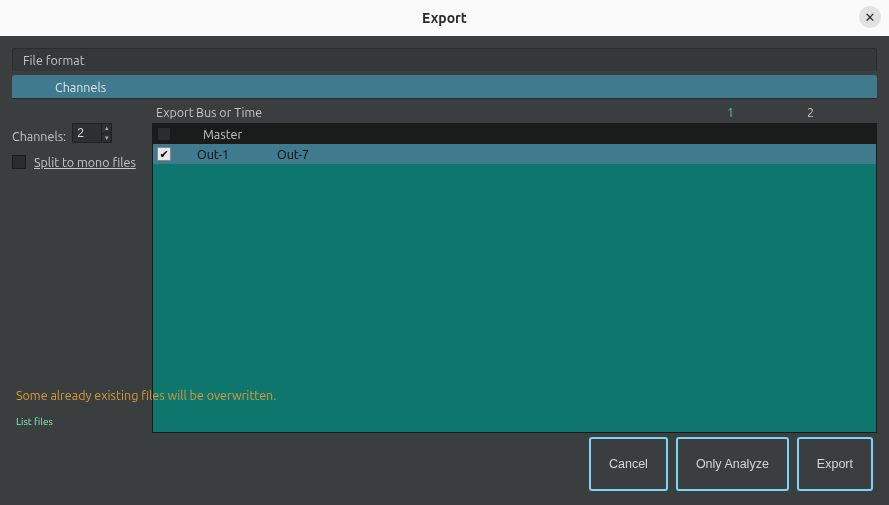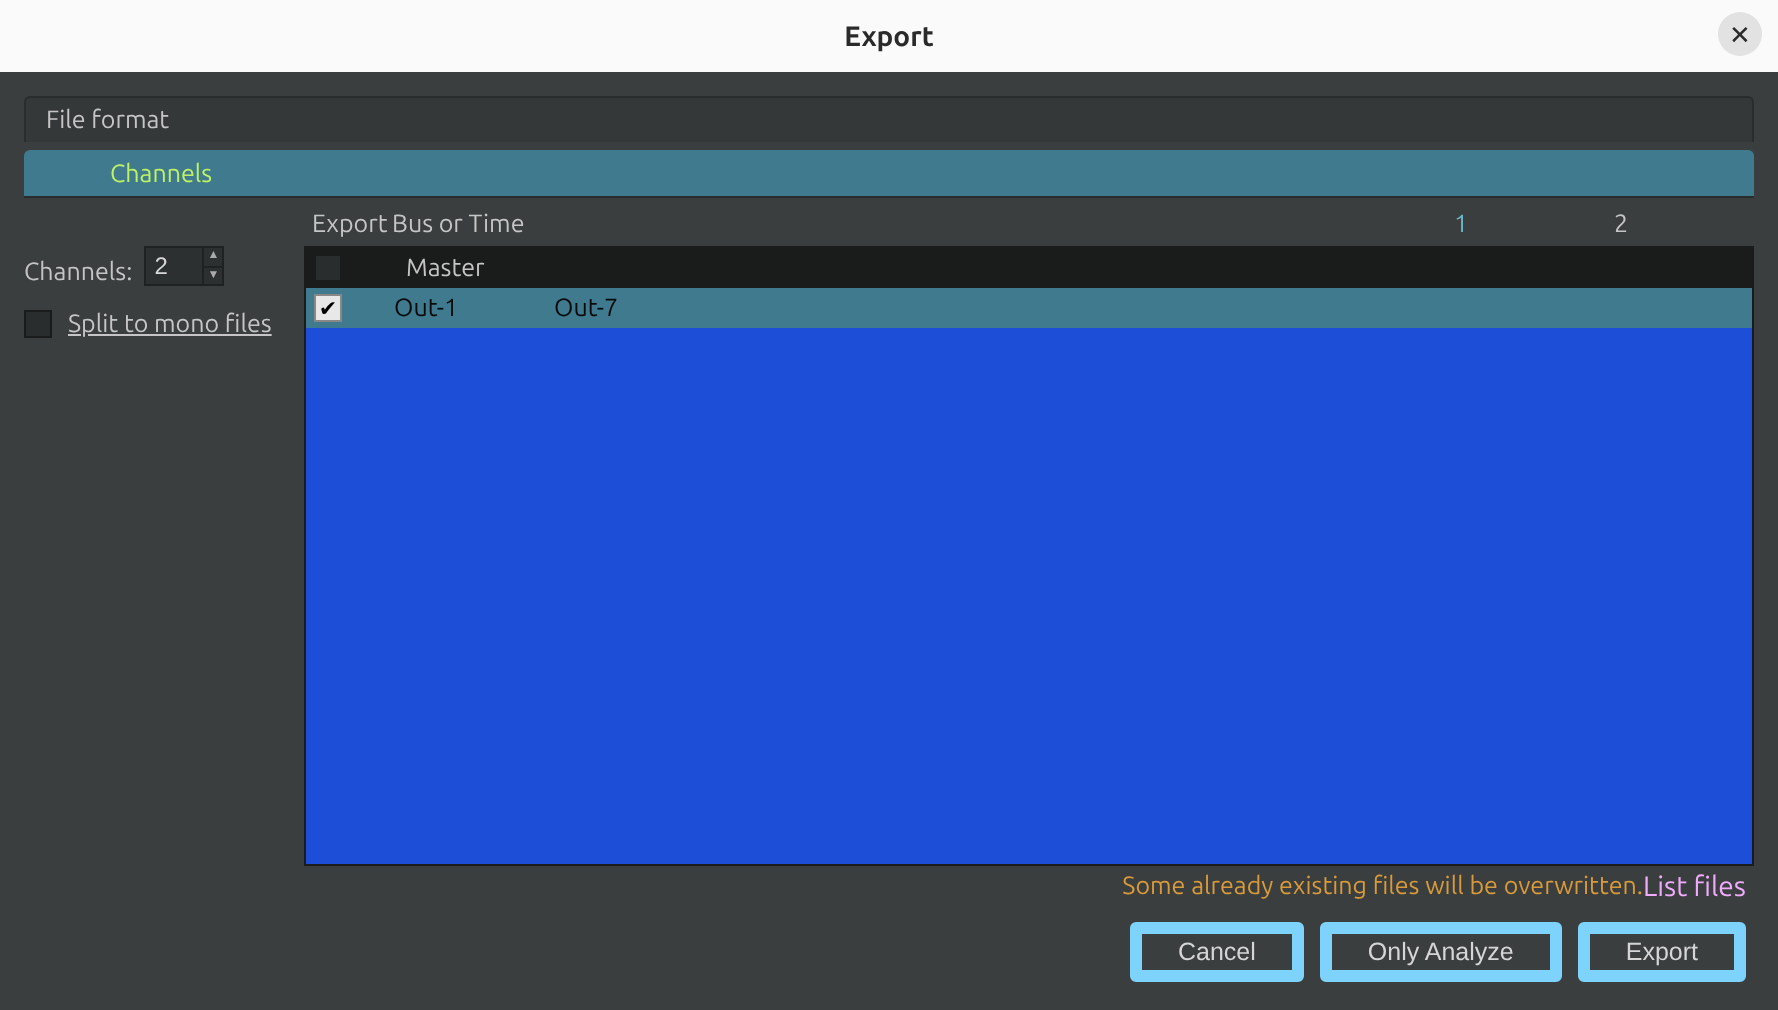--- a/index.html
+++ b/index.html
@@ -61,21 +61,21 @@
       color: #c5c5c5;
       background: #343838;
       border: 1px solid #2a2d2d;
       border-bottom: none;
       border-radius: 3px 3px 0 0;
       cursor: pointer;
       font-size: 12.5px;
     }
     .tab.active {
       background: #3f7a8e;
-      color: #bef264;
+      color: #e5e5e5;
       border-color: #3f7a8e;
       padding-left: 42px;
     }
     .content-row {
       display: flex;
       gap: 8px;
       margin-top: 4px;
       height: 330px;
     }
     .left-col {
@@ -164,21 +164,21 @@
       font-size: 12.5px;
       padding: 2px 0 4px 4px;
       background: #3a3e3e;
     }
     .col-export { width: 40px; }
     .col-bus { flex: 1; }
     .col-ch1 { width: 80px; color: #6ab8cc; }
     .col-ch2 { width: 70px; }
     .table-body {
       flex: 1;
-      background: #1d4ed8;
+      background: #0f766e;
       border: 1px solid #1a1c1c;
       overflow: auto;
     }
     .table-row {
       display: flex;
       align-items: center;
       padding: 2px 0 2px 4px;
       font-size: 12.5px;
       height: 20px;
     }
@@ -202,41 +202,43 @@
     .footer {
       position: absolute;
       bottom: 0;
       left: 0;
       right: 0;
       padding: 10px 16px 14px 16px;
     }
     .footer-top {
       display: flex;
       justify-content: flex-end;
-      align-items: center;
+      align-items: flex-start;
+      gap: 14px;
       margin-bottom: 10px;
+      flex-direction: column;
     }
     .warn-text {
       color: #d89a3a;
       font-size: 12.5px;
     }
     .link-text {
-      color: #f0abfc;
-      font-size: 14px;
+      color: #86efac;
+      font-size: 10px;
       cursor: pointer;
     }
     .footer-buttons {
       display: flex;
       justify-content: flex-end;
       gap: 8px;
     }
     .btn {
-      padding: 2px 18px;
+      padding: 18px 18px;
       background: #3a3e3e;
-      border: 6px solid #7dd3fc;
+      border: 2px solid #7dd3fc;
       color: #d5d5d5;
       font-size: 12.5px;
       border-radius: 3px;
       cursor: pointer;
     }
   </style>
 </head>
 <body>
 
 <div class="titlebar">

